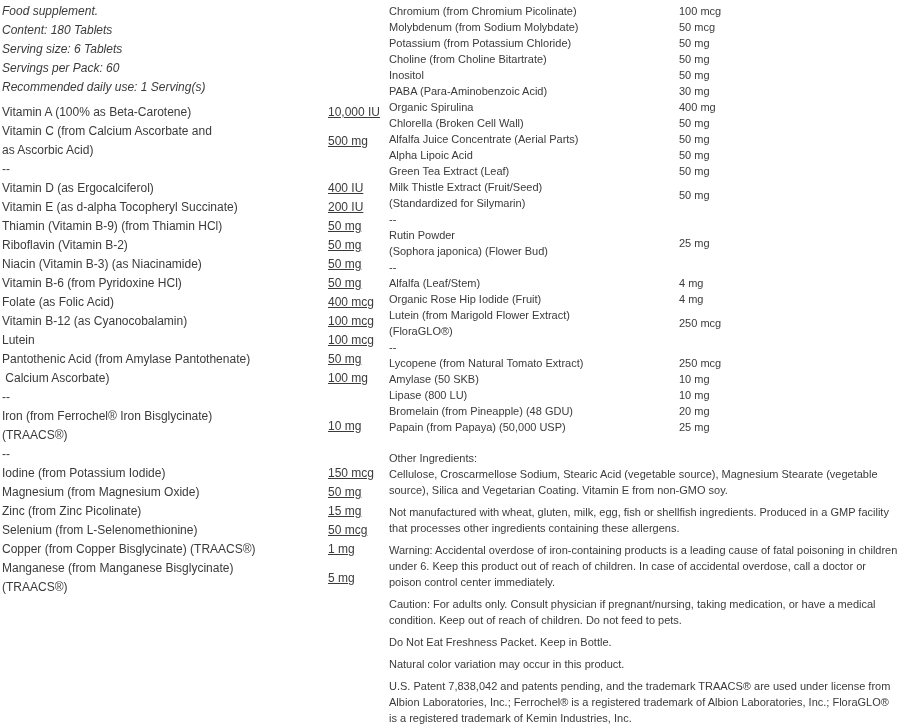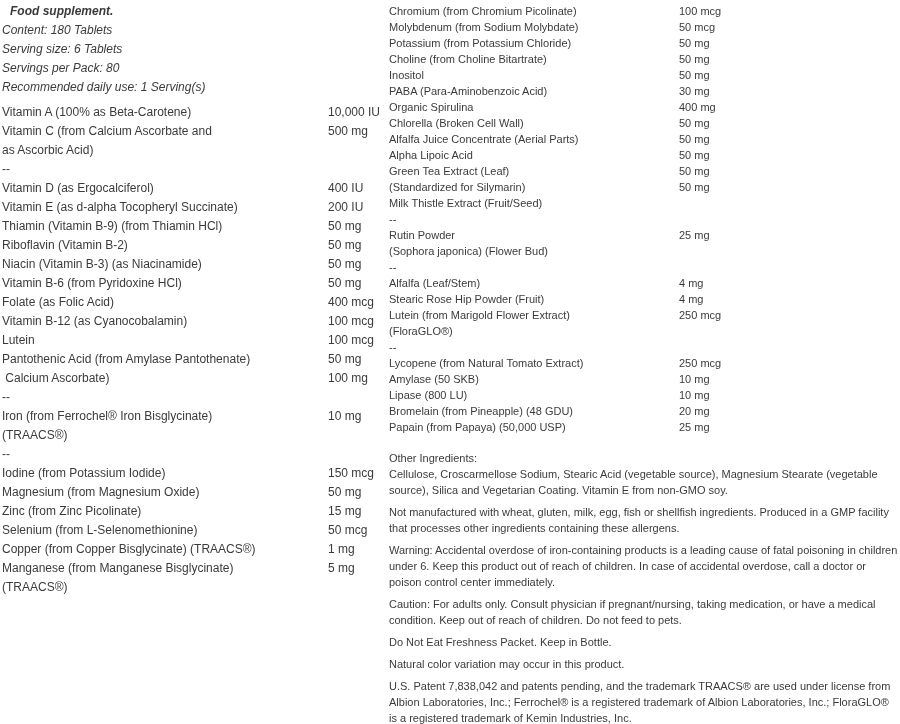--- a/index.html
+++ b/index.html
@@ -12,26 +12,26 @@
     overflow: hidden;
   }
   .left-col {
     position: absolute; left: 2px; top: 2px; width: 384px;
   }
   .header-line {
     font-style: italic;
     font-size: 12px; line-height: 19px;
     white-space: nowrap;
   }
-  .header-line.bold { font-weight: bold; margin-left: 8px; }
+  .header-line.bold { font-weight: normal; }
   .ltable { margin-top: 6px; }
-  .row { display: flex; align-items: flex-start; }
+  .row { display: flex; align-items: center; }
   .lrow { font-size: 12px; line-height: 19px; }
   .lrow .names { width: 326px; }
-  .lrow .amt { flex: 1; white-space: nowrap; }
+  .lrow .amt { flex: 1; white-space: nowrap; text-decoration: underline; }
   .right-col {
     position: absolute; left: 389px; top: 3px; width: 509px;
   }
   .rrow { font-size: 11px; line-height: 16px; }
   .rrow .names { width: 290px; }
   .rrow .amt { flex: 1; white-space: nowrap; }
   .paras { margin-top: 15px; }
   .para {
     font-size: 11px; line-height: 16px;
     margin: 0 0 6px 0;
@@ -39,21 +39,21 @@
   .para-heading { font-weight: normal; display: block; }
 </style>
 </head>
 <body>
 
 <div class="left-col">
   <div>
     <div class="header-line bold">Food supplement.</div>
     <div class="header-line">Content: 180 Tablets</div>
     <div class="header-line">Serving size: 6 Tablets</div>
-    <div class="header-line">Servings per Pack: 80</div>
+    <div class="header-line">Servings per Pack: 60</div>
     <div class="header-line">Recommended daily use: 1 Serving(s)</div>
   </div>
   <div class="ltable" id="ltable">
       <div class="row lrow">
         <div class="names">
           <div>Vitamin A (100% as Beta-Carotene)</div>
         </div>
         <div class="amt">10,000 IU</div>
       </div>
       <div class="row lrow">
@@ -257,22 +257,22 @@
         <div class="amt">50 mg</div>
       </div>
       <div class="row rrow">
         <div class="names">
           <div>Green Tea Extract (Leaf)</div>
         </div>
         <div class="amt">50 mg</div>
       </div>
       <div class="row rrow">
         <div class="names">
+          <div>Milk Thistle Extract (Fruit/Seed)</div>
           <div>(Standardized for Silymarin)</div>
-          <div>Milk Thistle Extract (Fruit/Seed)</div>
         </div>
         <div class="amt">50 mg</div>
       </div>
       <div class="row rrow">
         <div class="names">
           <div>--</div>
         </div>
         <div class="amt"></div>
       </div>
       <div class="row rrow">
@@ -289,21 +289,21 @@
         <div class="amt"></div>
       </div>
       <div class="row rrow">
         <div class="names">
           <div>Alfalfa (Leaf/Stem)</div>
         </div>
         <div class="amt">4 mg</div>
       </div>
       <div class="row rrow">
         <div class="names">
-          <div>Stearic Rose Hip Powder (Fruit)</div>
+          <div>Organic Rose Hip Iodide (Fruit)</div>
         </div>
         <div class="amt">4 mg</div>
       </div>
       <div class="row rrow">
         <div class="names">
           <div>Lutein (from Marigold Flower Extract)</div>
           <div>(FloraGLO®)</div>
         </div>
         <div class="amt">250 mcg</div>
       </div>

